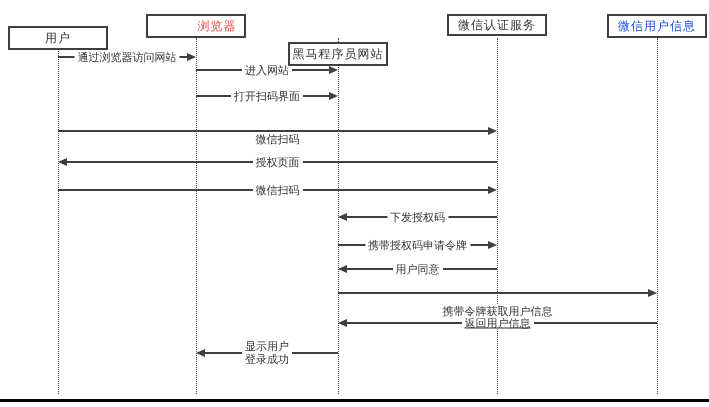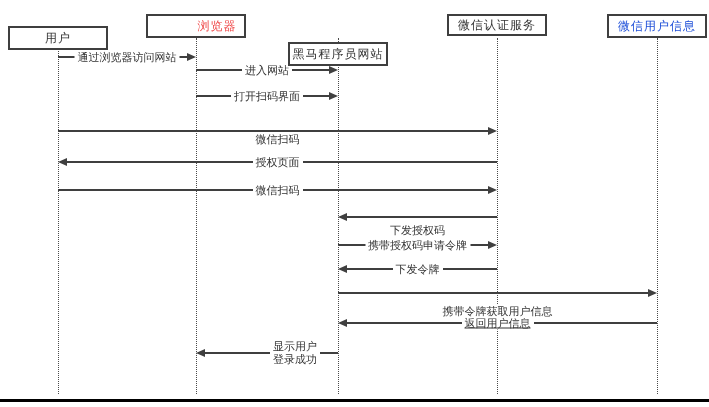--- a/index.html
+++ b/index.html
@@ -100,32 +100,32 @@
       <div class="msg-arrowhead" style="top: 127px; left: 488px; border-left: 9px solid rgb(63, 63, 63);"></div>
       <div class="msg-label" style="left: 277.5px; top: 131px; color: rgb(51, 51, 51); margin-top: 8px;">微信扫码</div>
       <div class="msg-line" style="left: 65px; top: 161px; width: 432px; background: rgb(63, 63, 63);"></div>
       <div class="msg-arrowhead" style="top: 158px; left: 58px; border-right: 9px solid rgb(63, 63, 63);"></div>
       <div class="msg-label" style="left: 277.5px; top: 162px; color: rgb(51, 51, 51);">授权页面</div>
       <div class="msg-line" style="left: 58px; top: 189px; width: 432px; background: rgb(63, 63, 63);"></div>
       <div class="msg-arrowhead" style="top: 186px; left: 488px; border-left: 9px solid rgb(63, 63, 63);"></div>
       <div class="msg-label" style="left: 277.5px; top: 190px; color: rgb(51, 51, 51);">微信扫码</div>
       <div class="msg-line" style="left: 345px; top: 216px; width: 152px; background: rgb(63, 63, 63);"></div>
       <div class="msg-arrowhead" style="top: 213px; left: 338px; border-right: 9px solid rgb(63, 63, 63);"></div>
-      <div class="msg-label" style="left: 417.5px; top: 230px; color: rgb(51, 51, 51);">下发授权码</div>
+      <div class="msg-label" style="left: 417.5px; top: 217px; color: rgb(51, 51, 51);">下发授权码</div>
       <div class="msg-line" style="left: 338px; top: 244px; width: 152px; background: rgb(63, 63, 63);"></div>
       <div class="msg-arrowhead" style="top: 241px; left: 488px; border-left: 9px solid rgb(63, 63, 63);"></div>
       <div class="msg-label" style="left: 417.5px; top: 245px; color: rgb(51, 51, 51);">携带授权码申请令牌</div>
       <div class="msg-line" style="left: 345px; top: 268px; width: 152px; background: rgb(63, 63, 63);"></div>
       <div class="msg-arrowhead" style="top: 265px; left: 338px; border-right: 9px solid rgb(63, 63, 63);"></div>
-      <div class="msg-label" style="left: 417.5px; top: 269px; color: rgb(51, 51, 51);">下发令牌</div>
+      <div class="msg-label" style="left: 417.5px; top: 269px; color: rgb(51, 51, 51);">用户同意</div>
       <div class="msg-line" style="left: 338px; top: 292px; width: 312px; background: rgb(63, 63, 63);"></div>
       <div class="msg-arrowhead" style="top: 289px; left: 648px; border-left: 9px solid rgb(63, 63, 63);"></div>
       <div class="msg-label" style="left: 497.5px; top: 311px; color: rgb(51, 51, 51);">携带令牌获取用户信息</div>
       <div class="msg-line" style="left: 345px; top: 322px; width: 312px; background: rgb(63, 63, 63);"></div>
       <div class="msg-arrowhead" style="top: 319px; left: 338px; border-right: 9px solid rgb(63, 63, 63);"></div>
       <div class="msg-label" style="left: 497.5px; top: 323px; color: rgb(51, 51, 51); text-decoration: underline;">返回用户信息</div>
       <div class="msg-line" style="left: 203px; top: 352px; width: 135px; background: rgb(63, 63, 63);"></div>
       <div class="msg-arrowhead" style="top: 349px; left: 196px; border-right: 9px solid rgb(63, 63, 63);"></div>
-      <div class="msg-label" style="left: 267px; top: 353px; color: rgb(51, 51, 51); margin-left: 28px;">显示用户
+      <div class="msg-label" style="left: 267px; top: 353px; color: rgb(51, 51, 51);">显示用户
 登录成功</div>
     </div>
   <div class="bottom-rule" id="bottom-rule" style="top: 399px; height: 3px; background: rgb(0, 0, 0);"></div>
 </div>
 
 </body></html>

